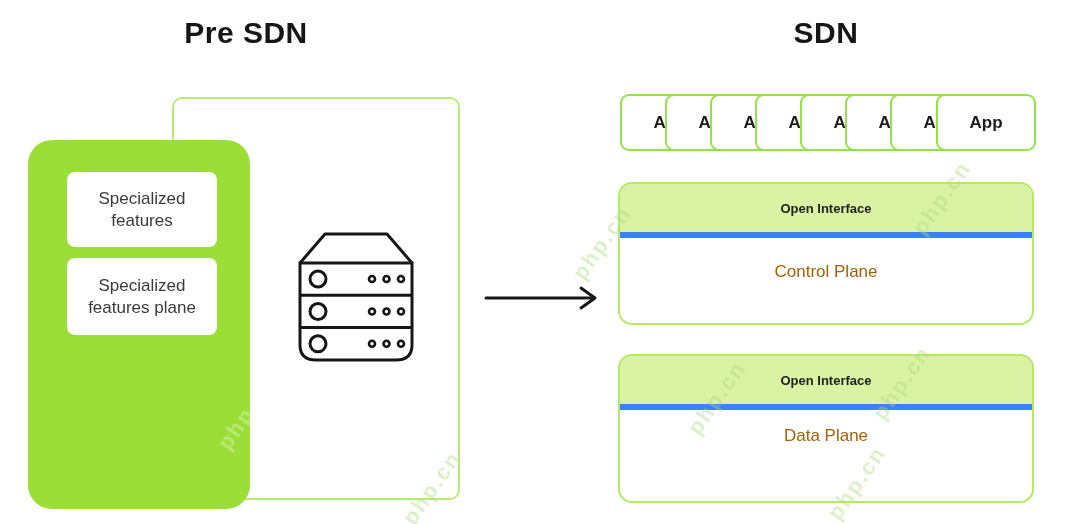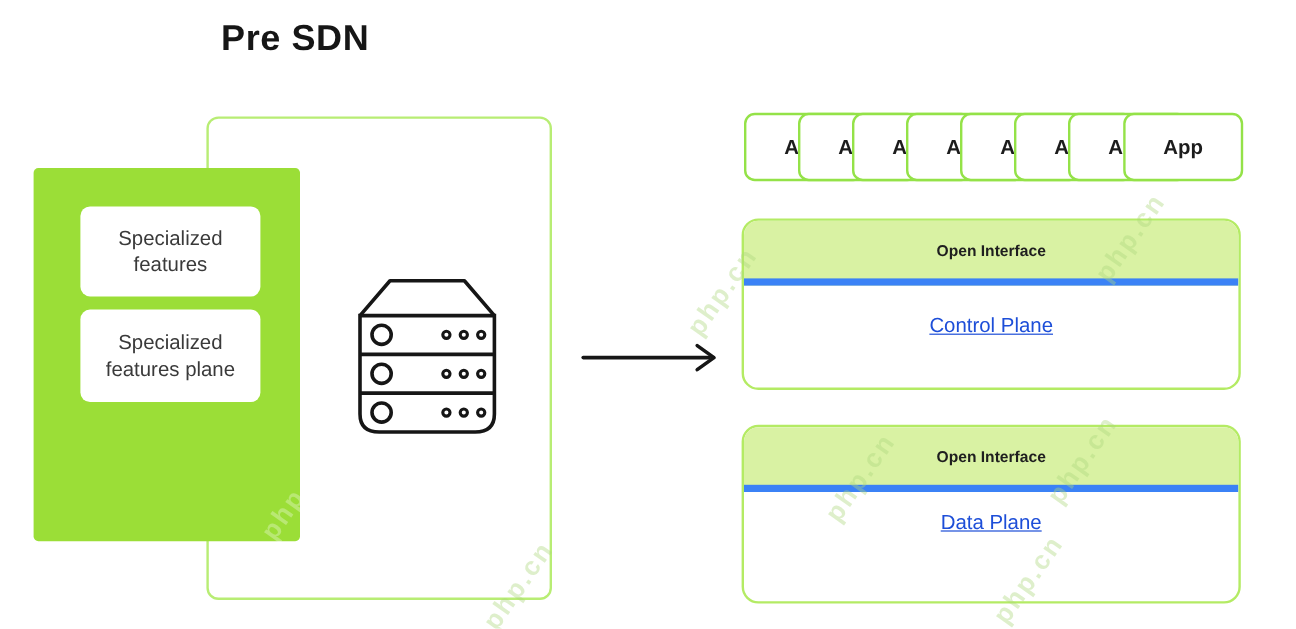--- a/index.html
+++ b/index.html
@@ -13,22 +13,22 @@
   }
   .title-left{left:140px;top:16px;width:212px;}
   .title-right{left:726px;top:16px;width:200px;}
 
   
   .pre-panel{
     position:absolute;left:172px;top:97px;width:288px;height:403px;
     border:2px solid #b8ed74;border-radius:10px;background:#ffffff;box-sizing:border-box;
   }
   .green-box{
-    position:absolute;left:28px;top:140px;width:222px;height:311px;
-    background:#9bde37;border-radius:4px;z-index:2;
+    position:absolute;left:28px;top:140px;width:222px;height:369px;
+    background:#9bde37;border-radius:24px;z-index:2;
   }
   .feature-box{
     position:absolute;left:39px;width:150px;background:#ffffff;border-radius:8px;
     display:flex;align-items:center;justify-content:center;text-align:center;
     font-size:17px;line-height:22px;color:#3a3a3a;padding:0 8px;box-sizing:border-box;
   }
   .feature-1{top:32px;height:75px;}
   .feature-2{top:118px;height:77px;}
   .feature-3{top:206px;height:75px;}
 
@@ -48,39 +48,40 @@
   }
   .layer-1{top:182px;height:143px;}
   .layer-2{top:354px;height:149px;}
   .layer-header{
     height:54px;background:#d9f2a3;border-bottom:6px solid #3b82f6;
     display:flex;align-items:center;justify-content:center;
     font-size:13px;font-weight:bold;color:#1f1f1f;box-sizing:border-box;
   }
   .layer-body{
     display:flex;align-items:center;justify-content:center;
-    font-size:17px;color:#1d4ed8;text-decoration:underline;
+    font-size:17px;color:#a16207;
   }
   .layer-1 .layer-body{height:68px;}
   .layer-2 .layer-body{height:52px;}
 
   
   .wm{
     position:absolute;font-size:22px;font-weight:bold;letter-spacing:2px;
     transform:rotate(-55deg);color:rgba(173,214,125,0.40);
     z-index:40;pointer-events:none;white-space:nowrap;
   }
   .wm-on-green{color:rgba(255,255,255,0.30);}
 </style>
 </head>
 <body>
 
 <div class="stage">
 
   <div class="title title-left">Pre SDN</div>
+  <div class="title title-right">SDN</div>
 
   <div class="pre-panel"></div>
 
   <div class="green-box">
     <div class="feature-box feature-1">Specialized features</div>
     <div class="feature-box feature-2">Specialized features plane</div>
   </div>
 
   <svg class="server-icon" width="132" height="136" viewBox="0 0 132 136" fill="none">
     <path d="M10 36 L35 7 H97 L122 36" stroke="#161616" stroke-width="3" stroke-linejoin="round" fill="#ffffff"></path>

